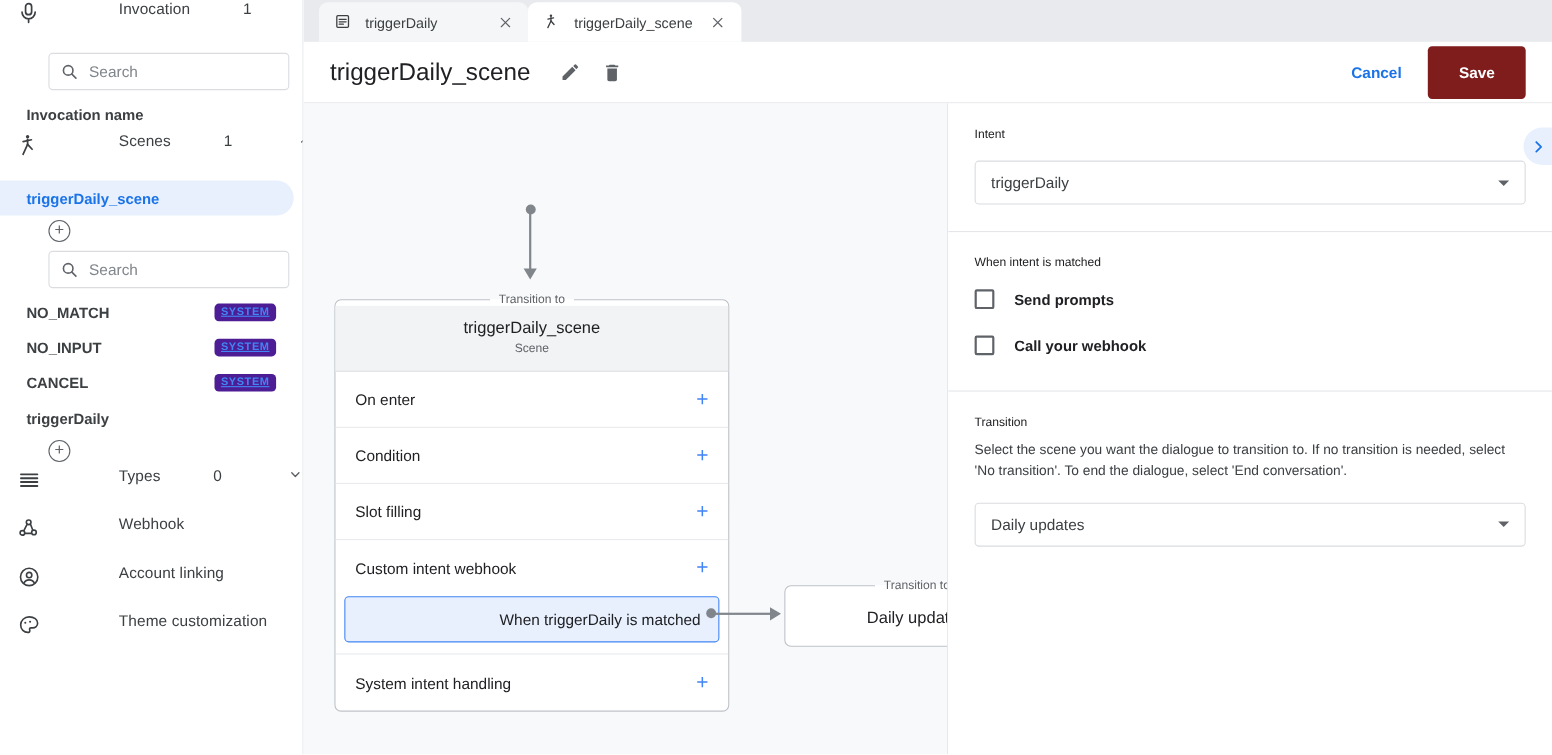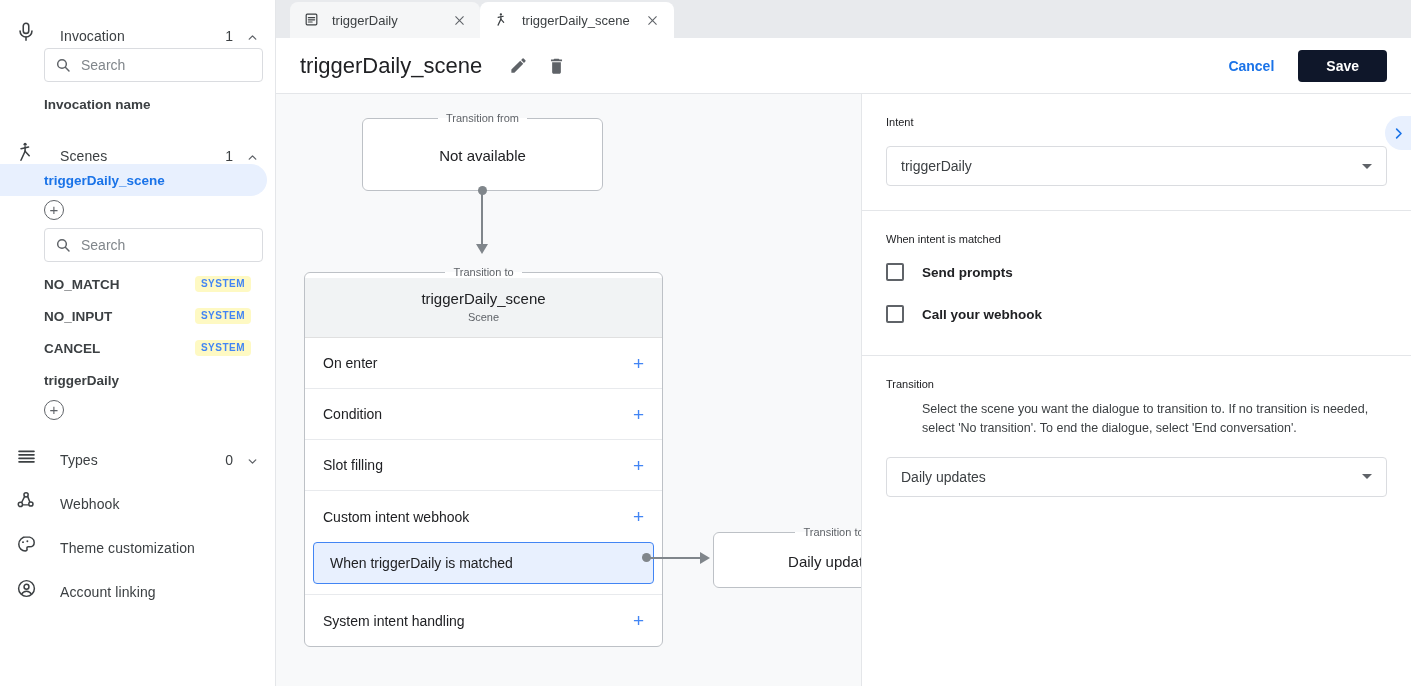--- a/index.html
+++ b/index.html
@@ -14,22 +14,22 @@
   }
   .app { position: relative; width: 1411px; height: 686px; display: flex; }
 
   
   .sidebar {
     width: 276px; height: 686px; background: #fff;
     border-right: 1px solid #e4e6e9;
     position: relative; overflow: hidden; flex: 0 0 276px;
   }
   .nav-section {
-    display: flex; align-items: flex-end; height: 44px;
-    padding: 0 16px 0 14px; cursor: pointer;
+    display: flex; align-items: flex-start; height: 44px;
+    padding: 0 16px 0 14px; cursor: pointer; gap: 48px;
   }
   .nav-icon {
     width: 24px; height: 24px; flex: 0 0 24px;
     display: flex; align-items: center; justify-content: center;
     color: #3c4043; margin-right: 22px;
   }
   .nav-icon svg { display: block; }
   .nav-label { font-size: 14px; color: #3c4043; flex: 1; letter-spacing: .1px; }
   .nav-count { font-size: 14px; color: #3c4043; margin-right: 12px; }
   .chev { width: 14px; height: 14px; color: #5f6368; display: flex; align-items: center; justify-content: center; }
@@ -42,30 +42,30 @@
   }
   .search-box .s-ic { width: 16px; height: 16px; color: #5f6368; margin-right: 10px; flex: 0 0 16px; }
   .search-box input {
     border: 0; outline: 0; font-size: 14px; color: #3c4043;
     font-family: inherit; width: 100%; background: transparent;
   }
   .search-box input::placeholder { color: #80868b; }
 
   .leaf {
     display: flex; align-items: center; height: 32px;
-    padding: 0 16px 0 44px; font-size: 13.5px; font-weight: bold;
+    padding: 0 16px 0 24px; font-size: 13.5px; font-weight: bold;
     color: #3c4043; cursor: pointer; border-radius: 0 16px 16px 0;
     margin: 0 8px 0 0;
   }
   .leaf .leaf-txt { flex: 1; }
   .leaf.active { background: #e8f0fe; color: #1a73e8; }
   .badge {
     font-size: 10px; font-weight: bold; letter-spacing: .5px;
-    color: #4285f4; background: #fef9c3; border-radius: 4px;
-    padding: 3px 6px; line-height: 1;
+    color: #4285f4; background: #4c1d95; border-radius: 4px;
+    padding: 3px 6px; line-height: 1; text-decoration: underline;
   }
   .add-row { padding: 4px 0 4px 44px; }
   .add-btn {
     width: 20px; height: 20px; border-radius: 50%;
     border: 1.5px solid #5f6368; color: #5f6368;
     display: flex; align-items: center; justify-content: center;
     font-size: 15px; line-height: 1; cursor: pointer; background: none;
     font-family: inherit;
   }
   .add-btn span { display: block; margin-top: -2px; }
@@ -100,22 +100,22 @@
   .hdr-ic {
     width: 20px; height: 20px; color: #5f6368; cursor: pointer; flex:0 0 20px;
     display: flex; align-items: center; justify-content: center;
   }
   .hdr-spacer { flex: 1; }
   .btn-text {
     font-size: 14px; font-weight: bold; color: #1a73e8; background: none; border: 0;
     padding: 8px 14px; border-radius: 4px; cursor: pointer; font-family: inherit;
   }
   .btn-primary {
-    font-size: 14px; font-weight: bold; color: #fff; background: #0f172a;
-    border: 0; padding: 0 28px; height: 32px; border-radius: 4px; cursor: pointer;
+    font-size: 14px; font-weight: bold; color: #fff; background: #7f1d1d;
+    border: 0; padding: 0 28px; height: 48px; border-radius: 4px; cursor: pointer;
     margin-left: 10px; font-family: inherit;
   }
 
   .body { display: flex; height: calc(686px - 38px - 56px); }
 
   
   .canvas {
     flex: 1; background: #f8f9fa; position: relative; overflow: hidden;
     border-right: 1px solid #e4e6e9;
   }
@@ -145,31 +145,31 @@
     display: flex; align-items: center; justify-content: space-between;
     height: 51px; padding: 0 18px; font-size: 14px; color: #202124;
     border-bottom: 1px solid #e8eaed;
   }
   .scene-row.last { border-bottom: 0; }
   .plus { color: #4285f4; font-size: 19px; line-height: 1; cursor: pointer; }
   .handler-wrap { padding: 0 8px 10px; border-bottom: 1px solid #e8eaed; }
   .handler {
     background: #e8f0fe; border: 1px solid #4285f4; border-radius: 4px;
     height: 42px; display: flex; align-items: center; padding: 0 16px;
-    font-size: 14px; color: #202124; cursor: pointer;
+    font-size: 14px; color: #202124; cursor: pointer; justify-content: flex-end;
   }
   .dot { width: 9px; height: 9px; border-radius: 50%; background: #80868b; position: absolute; }
   .edge { position: absolute; background: #80868b; }
 
   
   .panel { width: 549px; flex: 0 0 549px; background: #fff; position: relative; overflow: hidden; }
   .panel-sec { padding: 22px 24px 24px; border-bottom: 1px solid #e4e6e9; }
   .panel-sec.nb { border-bottom: 0; }
   .panel-h { font-size: 11px; color: #202124; font-weight: normal; }
-  .panel-desc { font-size: 12.5px; color: #3c4043; line-height: 1.55; margin-top: 10px; margin-left: 36px; }
+  .panel-desc { font-size: 12.5px; color: #3c4043; line-height: 1.55; margin-top: 10px; }
   .select {
     margin-top: 18px; height: 40px; border: 1px solid #dadce0; border-radius: 4px;
     display: flex; align-items: center; padding: 0 14px; font-size: 14px; color: #3c4043;
     cursor: pointer; background: #fff;
   }
   .select .val { flex: 1; }
   .caret { width: 0; height: 0; border-left: 5px solid transparent; border-right: 5px solid transparent; border-top: 5px solid #5f6368; }
   .cbrow { display: flex; align-items: center; margin-top: 18px; cursor: pointer; }
   .cbox { width: 18px; height: 18px; border: 2px solid #5f6368; border-radius: 2px; flex: 0 0 18px; }
   .cblabel { font-size: 13.5px; font-weight: bold; color: #202124; margin-left: 18px; }
@@ -306,37 +306,37 @@
             <circle cx="17" cy="16" r="2.4"></circle>
           <path d="M9.8 7.6 6.4 14.3M13.3 7.3l2.5 6.4M7.4 17h7.2"></path>
         </svg>
       </span>
       <span class="nav-label">Webhook</span>
     </div>
 
     <div class="nav-section">
       <span class="nav-icon">
         <svg width="21" height="21" viewBox="0 0 24 24" fill="none" stroke="currentColor" stroke-width="1.7">
+          <circle cx="12" cy="12" r="9"></circle>
+            <circle cx="12" cy="10" r="2.8"></circle>
+            <path d="M6.4 18.6a6.2 6.2 0 0 1 11.2 0"></path>
+        </svg>
+      </span>
+      <span class="nav-label">Account linking</span>
+    </div>
+
+    <div class="nav-section">
+      <span class="nav-icon">
+        <svg width="21" height="21" viewBox="0 0 24 24" fill="none" stroke="currentColor" stroke-width="1.7">
           <path d="M12 3.2c-5 0-8.8 3.7-8.8 8.4 0 4.8 3.6 7.7 7.3 7.7 1.5 0 2.2-.8 2.2-1.8 0-.6-.3-1-.3-1.6 0-.8.6-1.3 1.5-1.3h1.6c3 0 5.3-2 5.3-5 0-3.7-3.6-6.4-8.8-6.4Z"></path>
           <circle cx="8" cy="9.3" r="1.1" fill="currentColor" stroke="none"></circle>
           <circle cx="13" cy="8.2" r="1.1" fill="currentColor" stroke="none"></circle>
         </svg>
       </span>
       <span class="nav-label">Theme customization</span>
-    </div>
-
-    <div class="nav-section">
-      <span class="nav-icon">
-        <svg width="21" height="21" viewBox="0 0 24 24" fill="none" stroke="currentColor" stroke-width="1.7">
-          <circle cx="12" cy="12" r="9"></circle>
-            <circle cx="12" cy="10" r="2.8"></circle>
-            <path d="M6.4 18.6a6.2 6.2 0 0 1 11.2 0"></path>
-        </svg>
-      </span>
-      <span class="nav-label">Account linking</span>
     </div>
 
     <div class="nav-section">
       
       
     </div>
   </aside>
 
   <div class="main">
 
@@ -389,24 +389,20 @@
       <span class="hdr-spacer"></span>
       <button class="btn-text">Cancel</button>
       <button class="btn-primary">Save</button>
     </div>
 
     <div class="body">
 
       <div class="canvas">
         <div class="canvas-inner">
 
-          <fieldset class="node" style="left:86px; top:18px; width:241px; height:79px;">
-            <legend>Transition from</legend>
-            <div class="node-body" style="height:62px;">Not available</div>
-          </fieldset>
 
           <div class="dot" style="left:201.5px; top:92px;"></div>
           <div class="edge" style="left:205px; top:96px; width:1.6px; height:58px;"></div>
           <div style="position:absolute; left:200px; top:150px; width:0; height:0; border-left:6px solid transparent; border-right:6px solid transparent; border-top:10px solid #80868b;"></div>
 
           <fieldset class="node scene-card" style="left:28px; top:172px; width:359px;">
             <legend>Transition to</legend>
 
             <div class="scene-head">
               <div class="nm">triggerDaily_scene</div>

